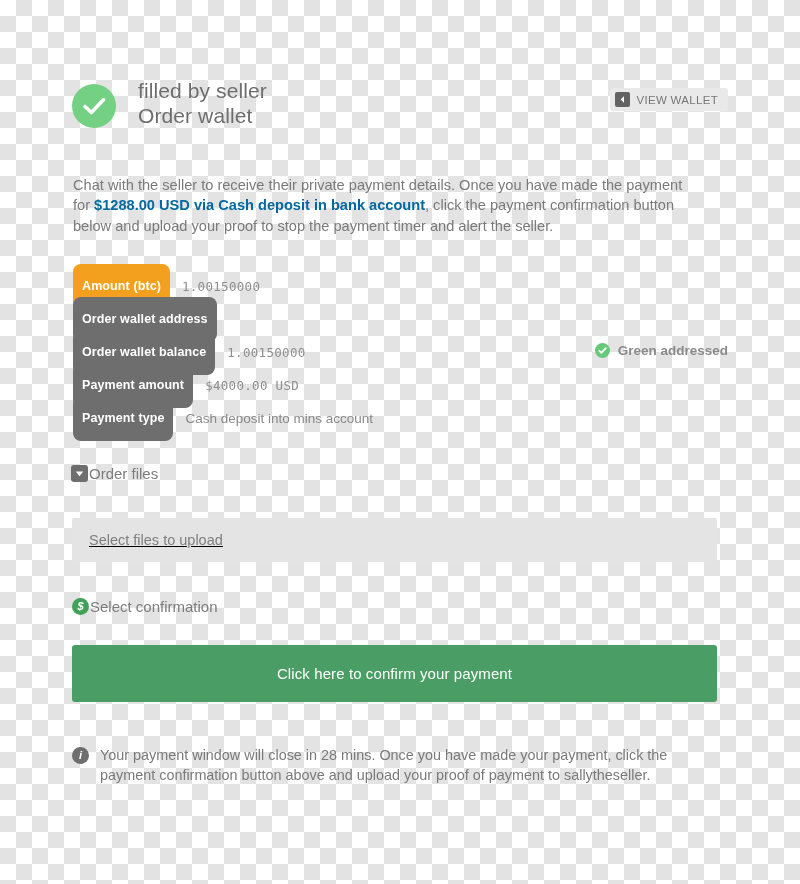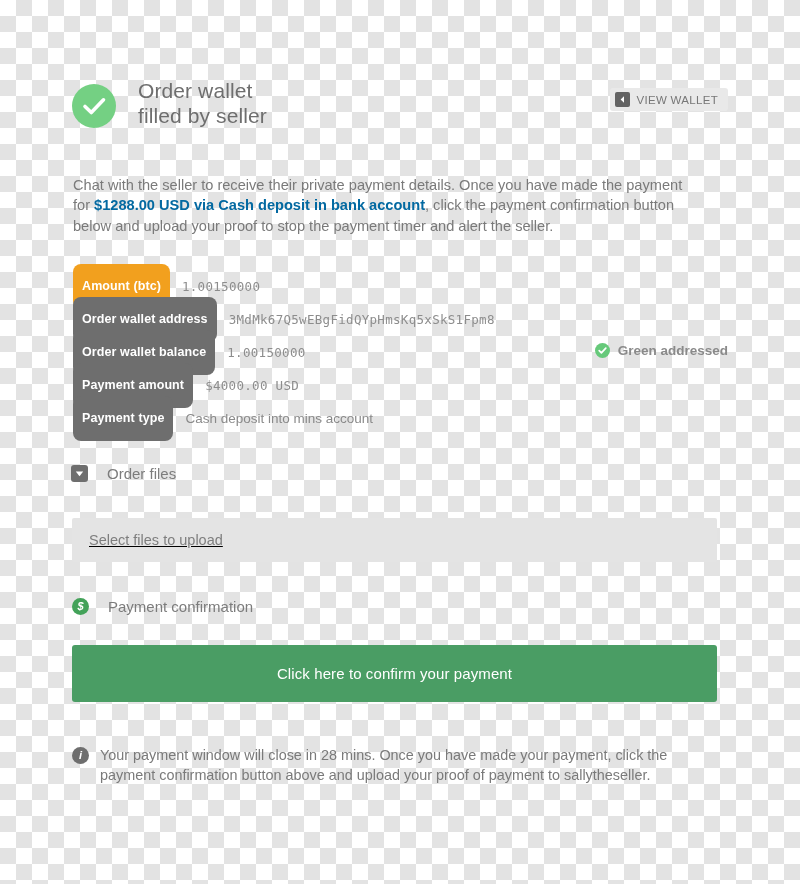--- a/index.html
+++ b/index.html
@@ -159,21 +159,21 @@
     justify-content: center;
   }
   .ga-label {
     font-size: 13.5px;
     color: #8a8a8a;
   }
 
   
   .section-head {
     display: flex;
-    gap: 19px;
+    gap: 1px;
   }
   .order-files-head {
     position: absolute;
     left: 71px;
     top: 465px;
   }
   .of-icon {
     width: 17px;
     height: 17px;
     border-radius: 3px;
@@ -281,22 +281,22 @@
 
 <div class="page">
 
   <div class="header">
     <div class="check-circle">
       <svg width="44" height="44" viewBox="0 0 44 44" aria-hidden="true">
         <path d="M13 22.5 L19.3 28.5 L31.5 15.8" fill="none" stroke="#ffffff" stroke-width="3.6" stroke-linecap="round" stroke-linejoin="round"></path>
       </svg>
     </div>
     <div class="title">
+      <span class="line">filled by seller</span>
       <span class="line">Order wallet</span>
-      <span class="line">filled by seller</span>
     </div>
 
     <button class="view-wallet-btn">
       <span class="vw-icon">
         <svg width="9" height="9" viewBox="0 0 9 9" aria-hidden="true">
           <path d="M6 1.3 L2.6 4.5 L6 7.7 Z" fill="#ffffff"></path>
         </svg>
       </span>
       <span class="view-wallet-label">VIEW WALLET</span>
     </button>
@@ -306,21 +306,20 @@
 
   <div class="details">
 
     <div class="drow">
       <span class="badge orange">Amount (btc)</span>
       <span class="dval mono">1.00150000</span>
     </div>
 
     <div class="drow">
       <span class="badge gray">Order wallet address</span>
-      <span class="dval mono">3MdMk67Q5wEBgFidQYpHmsKq5xSkS1Fpm8</span>
     </div>
 
     <div class="drow">
       <span class="badge gray">Order wallet balance</span>
       <span class="dval mono">1.00150000</span>
       <span class="green-addressed">
         <span class="ga-dot">
           <svg width="15" height="15" viewBox="0 0 15 15" aria-hidden="true">
             <path d="M4.2 7.6 L6.4 9.8 L10.8 5.2" fill="none" stroke="#ffffff" stroke-width="1.7" stroke-linecap="round" stroke-linejoin="round"></path>
           </svg>
@@ -349,21 +348,21 @@
     </span>
     <span class="section-label">Order files</span>
   </div>
 
   <div class="upload-box">
     <span class="upload-placeholder">Select files to upload</span>
   </div>
 
   <div class="section-head pay-conf-head">
     <span class="pc-dot">$</span>
-    <span class="section-label">Payment confirmation</span>
+    <span class="section-label">Select confirmation</span>
   </div>
 
   <button class="confirm-btn">Click here to confirm your payment</button>
 
   <div class="footer-note">
     <span class="info-icon">i</span>
     <span class="footer-text">Your payment window will close in 28 mins. Once you have made your payment, click the payment confirmation button above and upload your proof of payment to sallytheseller.</span>
   </div>
 
 </div>

